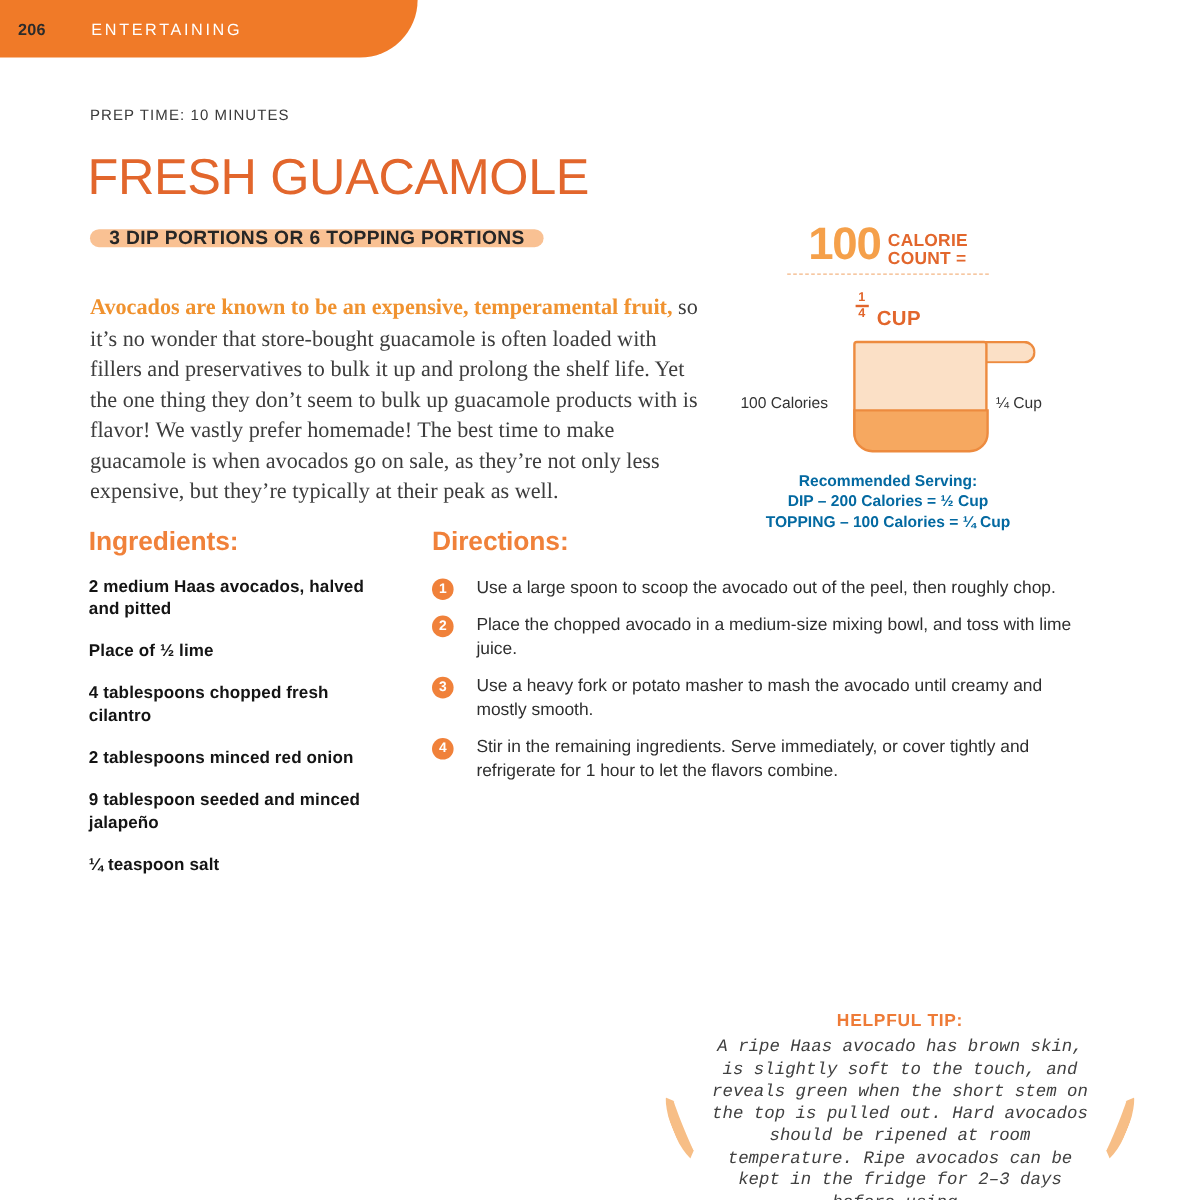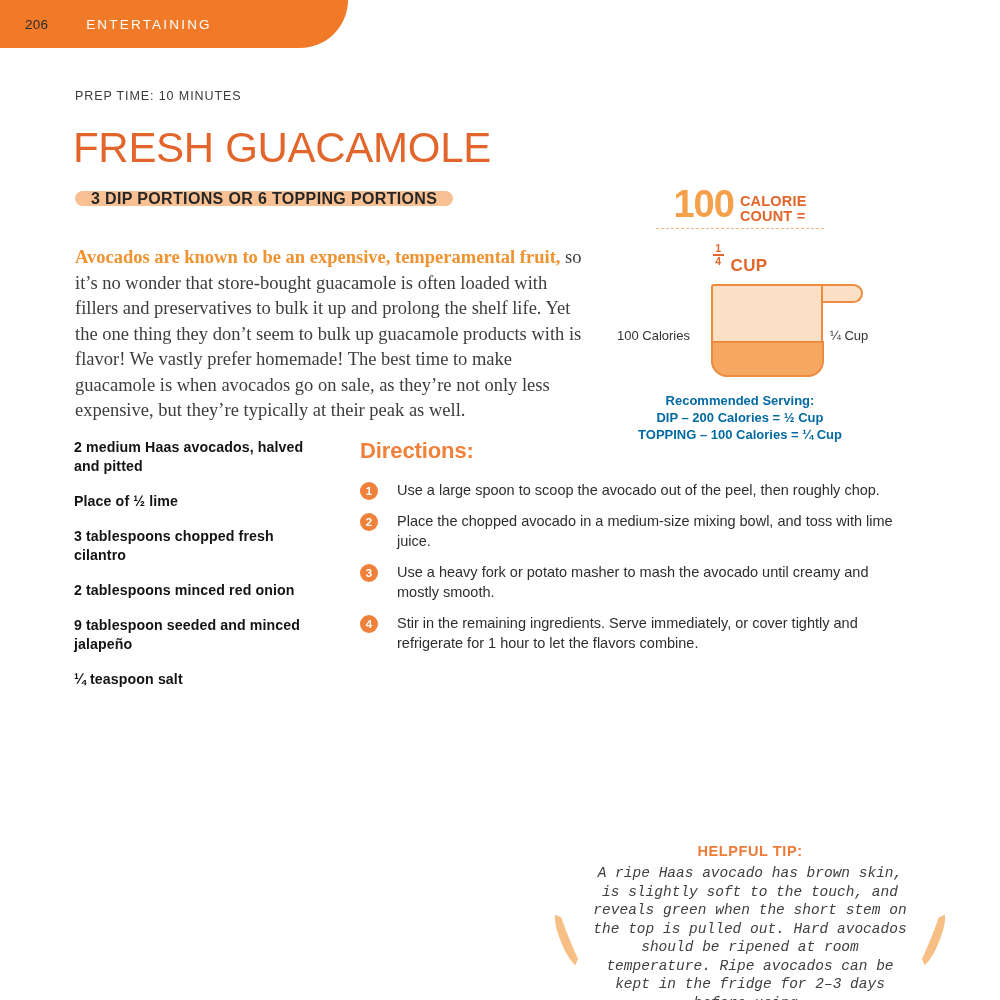--- a/index.html
+++ b/index.html
@@ -20,23 +20,23 @@
     left: 0;
     top: 0;
     width: 348px;
     height: 48px;
     background: #F07A28;
     border-bottom-right-radius: 48px;
     display: flex;
     align-items: center;
   }
   .page-number {
-    margin-left: 25px;
+    margin-left: 15px;
     font-size: 13.5px;
-    font-weight: normal;
+    font-weight: bold;
     color: #2b2b2b;
     letter-spacing: 0.2px;
   }
   .section-name {
     margin-left: 38px;
     font-size: 13.5px;
     color: #ffffff;
     letter-spacing: 2.2px;
   }
 
@@ -359,24 +359,25 @@
   </div>
 
   <div class="serving-block">
     <div>Recommended Serving:</div>
     <div>DIP – 200 Calories = ½ Cup</div>
     <div>TOPPING – 100 Calories = ¼ Cup</div>
   </div>
 </div>
 
 <div class="ingredients-col">
+  <h2 class="col-heading">Ingredients:</h2>
   <div id="ingredients-list">
       <div class="ingredient-item">2 medium Haas avocados, halved and pitted</div>
       <div class="ingredient-item">Place of ½ lime</div>
-      <div class="ingredient-item">3 tablespoons chopped fresh cilantro</div>
+      <div class="ingredient-item">4 tablespoons chopped fresh cilantro</div>
       <div class="ingredient-item">2 tablespoons minced red onion</div>
       <div class="ingredient-item">9 tablespoon seeded and minced jalapeño</div>
       <div class="ingredient-item">¼ teaspoon salt</div>
     </div>
 </div>
 
 <div class="directions-col">
   <h2 class="col-heading">Directions:</h2>
   <div id="directions-list">
       <div class="direction-item">

